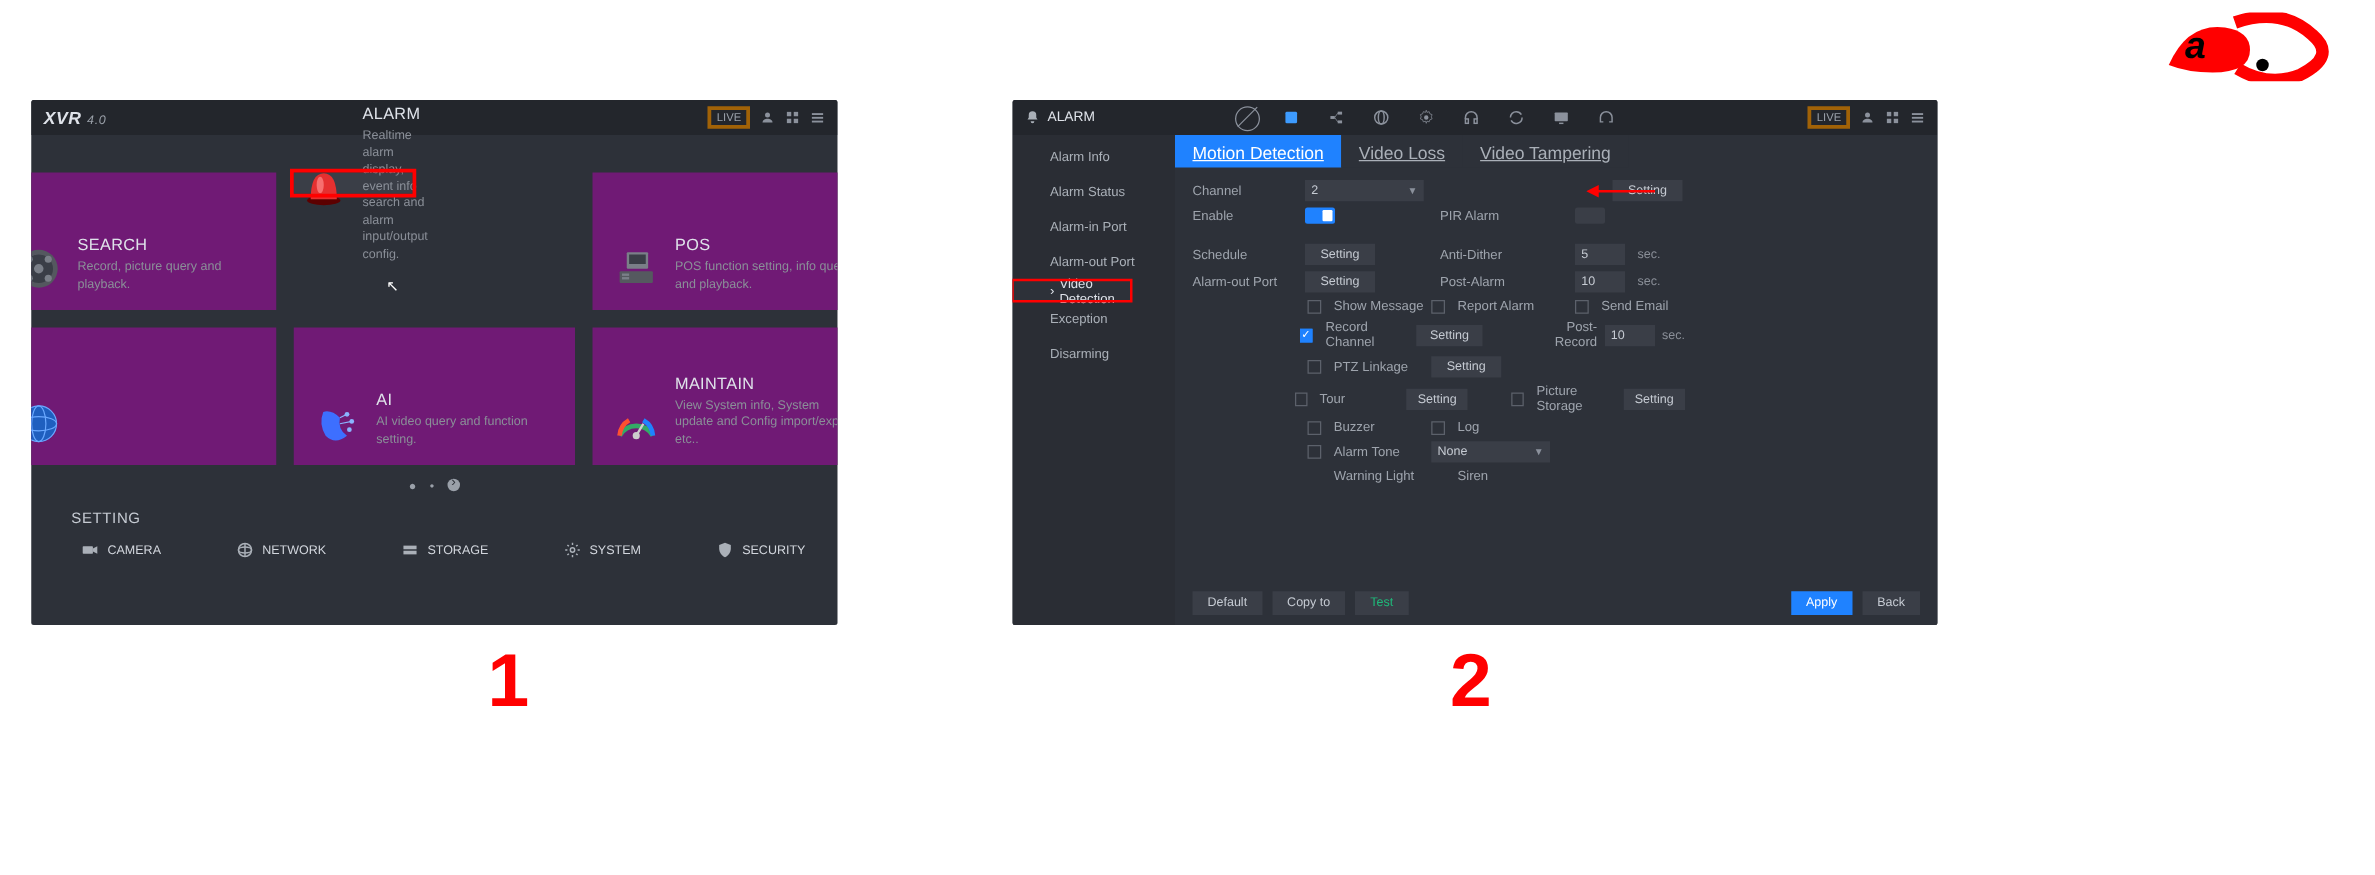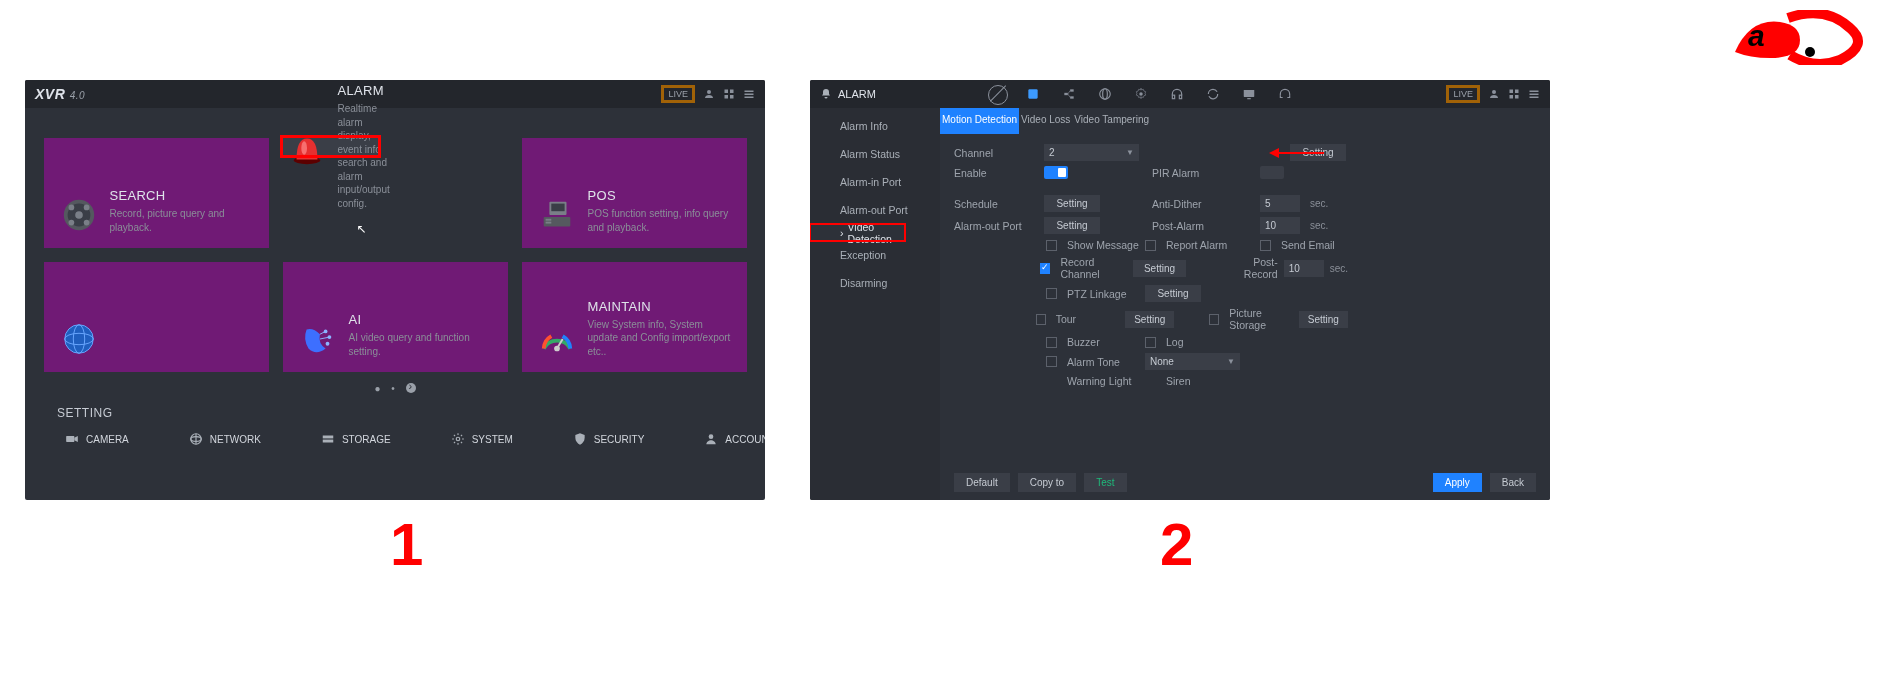--- a/index.html
+++ b/index.html
@@ -1,19 +1,19 @@
 <!DOCTYPE html>
 <html><head>
 <meta charset="utf-8">
 <style>
 * { margin:0; padding:0; box-sizing:border-box; font-family:Arial,Helvetica,sans-serif; }
 body { background:#fff; width:1900px; height:700px; position:relative; }
 
 .panel { position:absolute; background:#2d3139; color:#aab0b8; border-radius:2px; overflow:hidden; }
-.panel.left  { left:25px; top:80px; width:740px; height:420px; }
+.panel.left  { left:25px; top:80px; width:645px; height:420px; }
 .panel.right { left:810px; top:80px; width:740px; height:420px; }
 
 
 .topbar { height:28px; background:#23262c; display:flex; align-items:center; padding:0 10px; font-size:11px; color:#aab0b8; position:relative; }
 .topbar .right-icons { position:absolute; right:10px; display:flex; gap:8px; align-items:center; }
 .live-badge { border:3px solid #a16207; font-size:9px; padding:1px 4px; color:#9aa0a9; }
 .mini-icon { width:12px; height:12px; color:#8b919c; }
 .brand { font-style:italic; font-weight:bold; color:#dfe3ea; font-size:14px; letter-spacing:.5px; }
 .brand .thin { font-size:10px; color:#9aa0a9; font-weight:normal; }
 
@@ -42,21 +42,21 @@
 .tool-icons .ti.no::after{content:""; position:absolute; width:18px; height:18px; border:1px solid #8b919c; border-radius:50%; left:-2px; top:-2px;}
 .tool-icons .ti.no::before{content:""; position:absolute; width:22px; height:1px; background:#8b919c; transform:rotate(-45deg); left:-3px; top:6px;}
 
 .body2 { display:flex; height:calc(100% - 28px); }
 .sidebar { width:130px; background:#2a2d34; padding-top:4px; }
 .sidebar .si { padding:8px 30px; font-size:10.5px; color:#aab0b8; cursor:pointer; }
 .sidebar .si.sel { color:#dfe3ea; outline:2px solid #ff0000; outline-offset:-1px; background:#2d3139; }
 
 .content { flex:1; background:#2d3139; position:relative; font-size:10.5px; }
 .tabs { display:flex; height:26px; }
-.tabs .tab { padding:6px 2px; font-size:10px; color:#aab0b8; cursor:pointer; background:#2d3139;}
+.tabs .tab { padding:6px 14px; font-size:14px; color:#aab0b8; cursor:pointer; background:#2d3139;text-decoration:underline;}
 .tabs .tab.act { background:#1f82ff; color:#fff; }
 
 .form { padding:10px 14px 0; display:grid; grid-template-columns:82px 100px 100px 42px 38px; column-gap:8px; row-gap:5px; align-items:center; }
 .lbl { color:#9ea4ad; }
 .sel,.inp { background:#3a3e47; border:none; color:#c6cbd3; height:17px; font-size:10px; padding:0 5px; }
 .sel { width:95px; display:flex; justify-content:space-between; align-items:center;}
 .sel .car{font-size:8px;color:#8b919c;}
 .btn { background:#3a3e47; border:none; color:#c6cbd3; height:17px; width:56px; font-size:10px; cursor:pointer; }
 .inp { width:40px; text-align:left;}
 .unit { color:#8a8f98; font-size:10px; }

